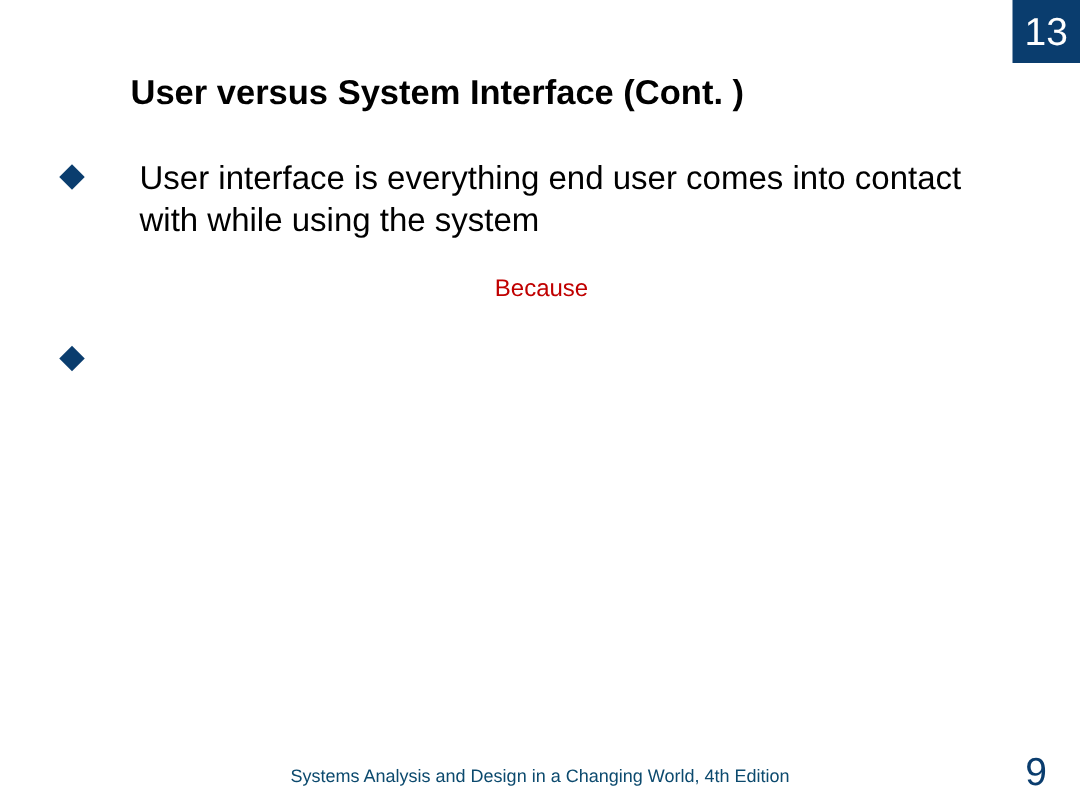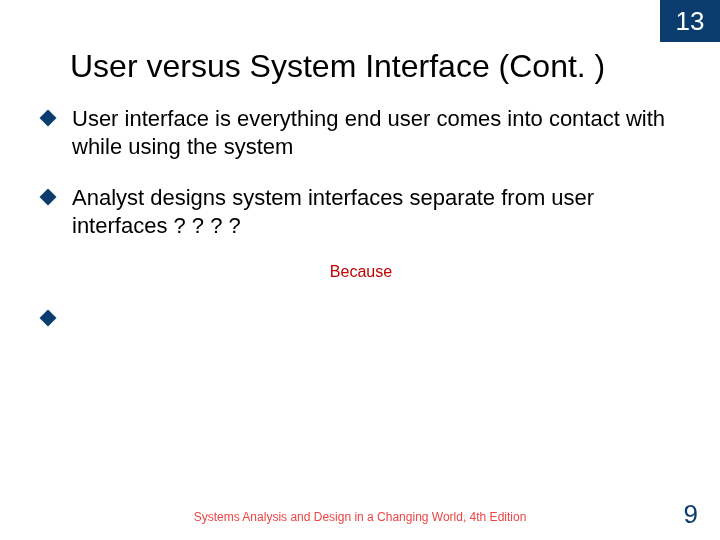--- a/index.html
+++ b/index.html
@@ -8,36 +8,36 @@
     height: 540px;
     background: #ffffff;
     font-family: Arial, Helvetica, sans-serif;
     position: relative;
     overflow: hidden;
   }
   .chapter-badge {
     position: absolute;
     top: 0;
     right: 0;
-    width: 60px;
+    width: 45px;
     height: 42px;
     background: #0a3d6e;
     color: #ffffff;
     font-size: 26px;
     display: flex;
     align-items: center;
     justify-content: center;
   }
   .slide-title {
     position: absolute;
     top: 48px;
-    left: 70px;
-    font-size: 32px;
+    left: 87px;
+    font-size: 23px;
     color: #000000;
-    font-weight: normal;
+    font-weight: bold;
   }
   .bullets {
     position: absolute;
     top: 105px;
     left: 42px;
     right: 40px;
   }
   .bullet-row {
     display: flex;
     align-items: flex-start;
@@ -49,36 +49,37 @@
     height: 12px;
     background: #0a3d6e;
     transform: rotate(45deg);
     margin-top: 7px;
     margin-right: 18px;
   }
   .bullet-text {
     font-size: 22px;
     color: #000000;
     line-height: 1.25;
+    margin-left: 21px;
   }
   .italic { font-style: italic; }
   .callout {
     text-align: center;
     font-size: 16px;
     color: #c00000;
     margin: 4px 0 24px 0;
   }
   .footer-text {
     position: absolute;
     bottom: 16px;
     left: 0;
     right: 0;
     text-align: center;
     font-size: 12px;
-    color: #ef4444;
+    color: #0c4a6e;
   }
   .page-number {
     position: absolute;
     bottom: 10px;
     right: 22px;
     font-size: 26px;
     color: #0a3d6e;
   }
 </style>
 </head>
@@ -91,24 +92,20 @@
 <h1 class="slide-title">User versus System Interface (Cont. )</h1>
 
 <div class="bullets">
 
   <div class="bullet-row">
     <div class="diamond"></div>
     <div class="bullet-text">User interface is everything end user comes into contact with while using the system</div>
   </div>
 
 
-  <div class="bullet-row">
-    <div class="diamond"></div>
-    <div class="bullet-text">Analyst designs system interfaces separate from user interfaces ? ? ? ?</div>
-  </div>
 
   <div class="callout">Because</div>
 
   <div class="bullet-row">
     <div class="diamond"></div>
   </div>
 
 </div>
 
 <div class="footer-text">Systems Analysis and Design in a Changing World, 4th Edition</div>

